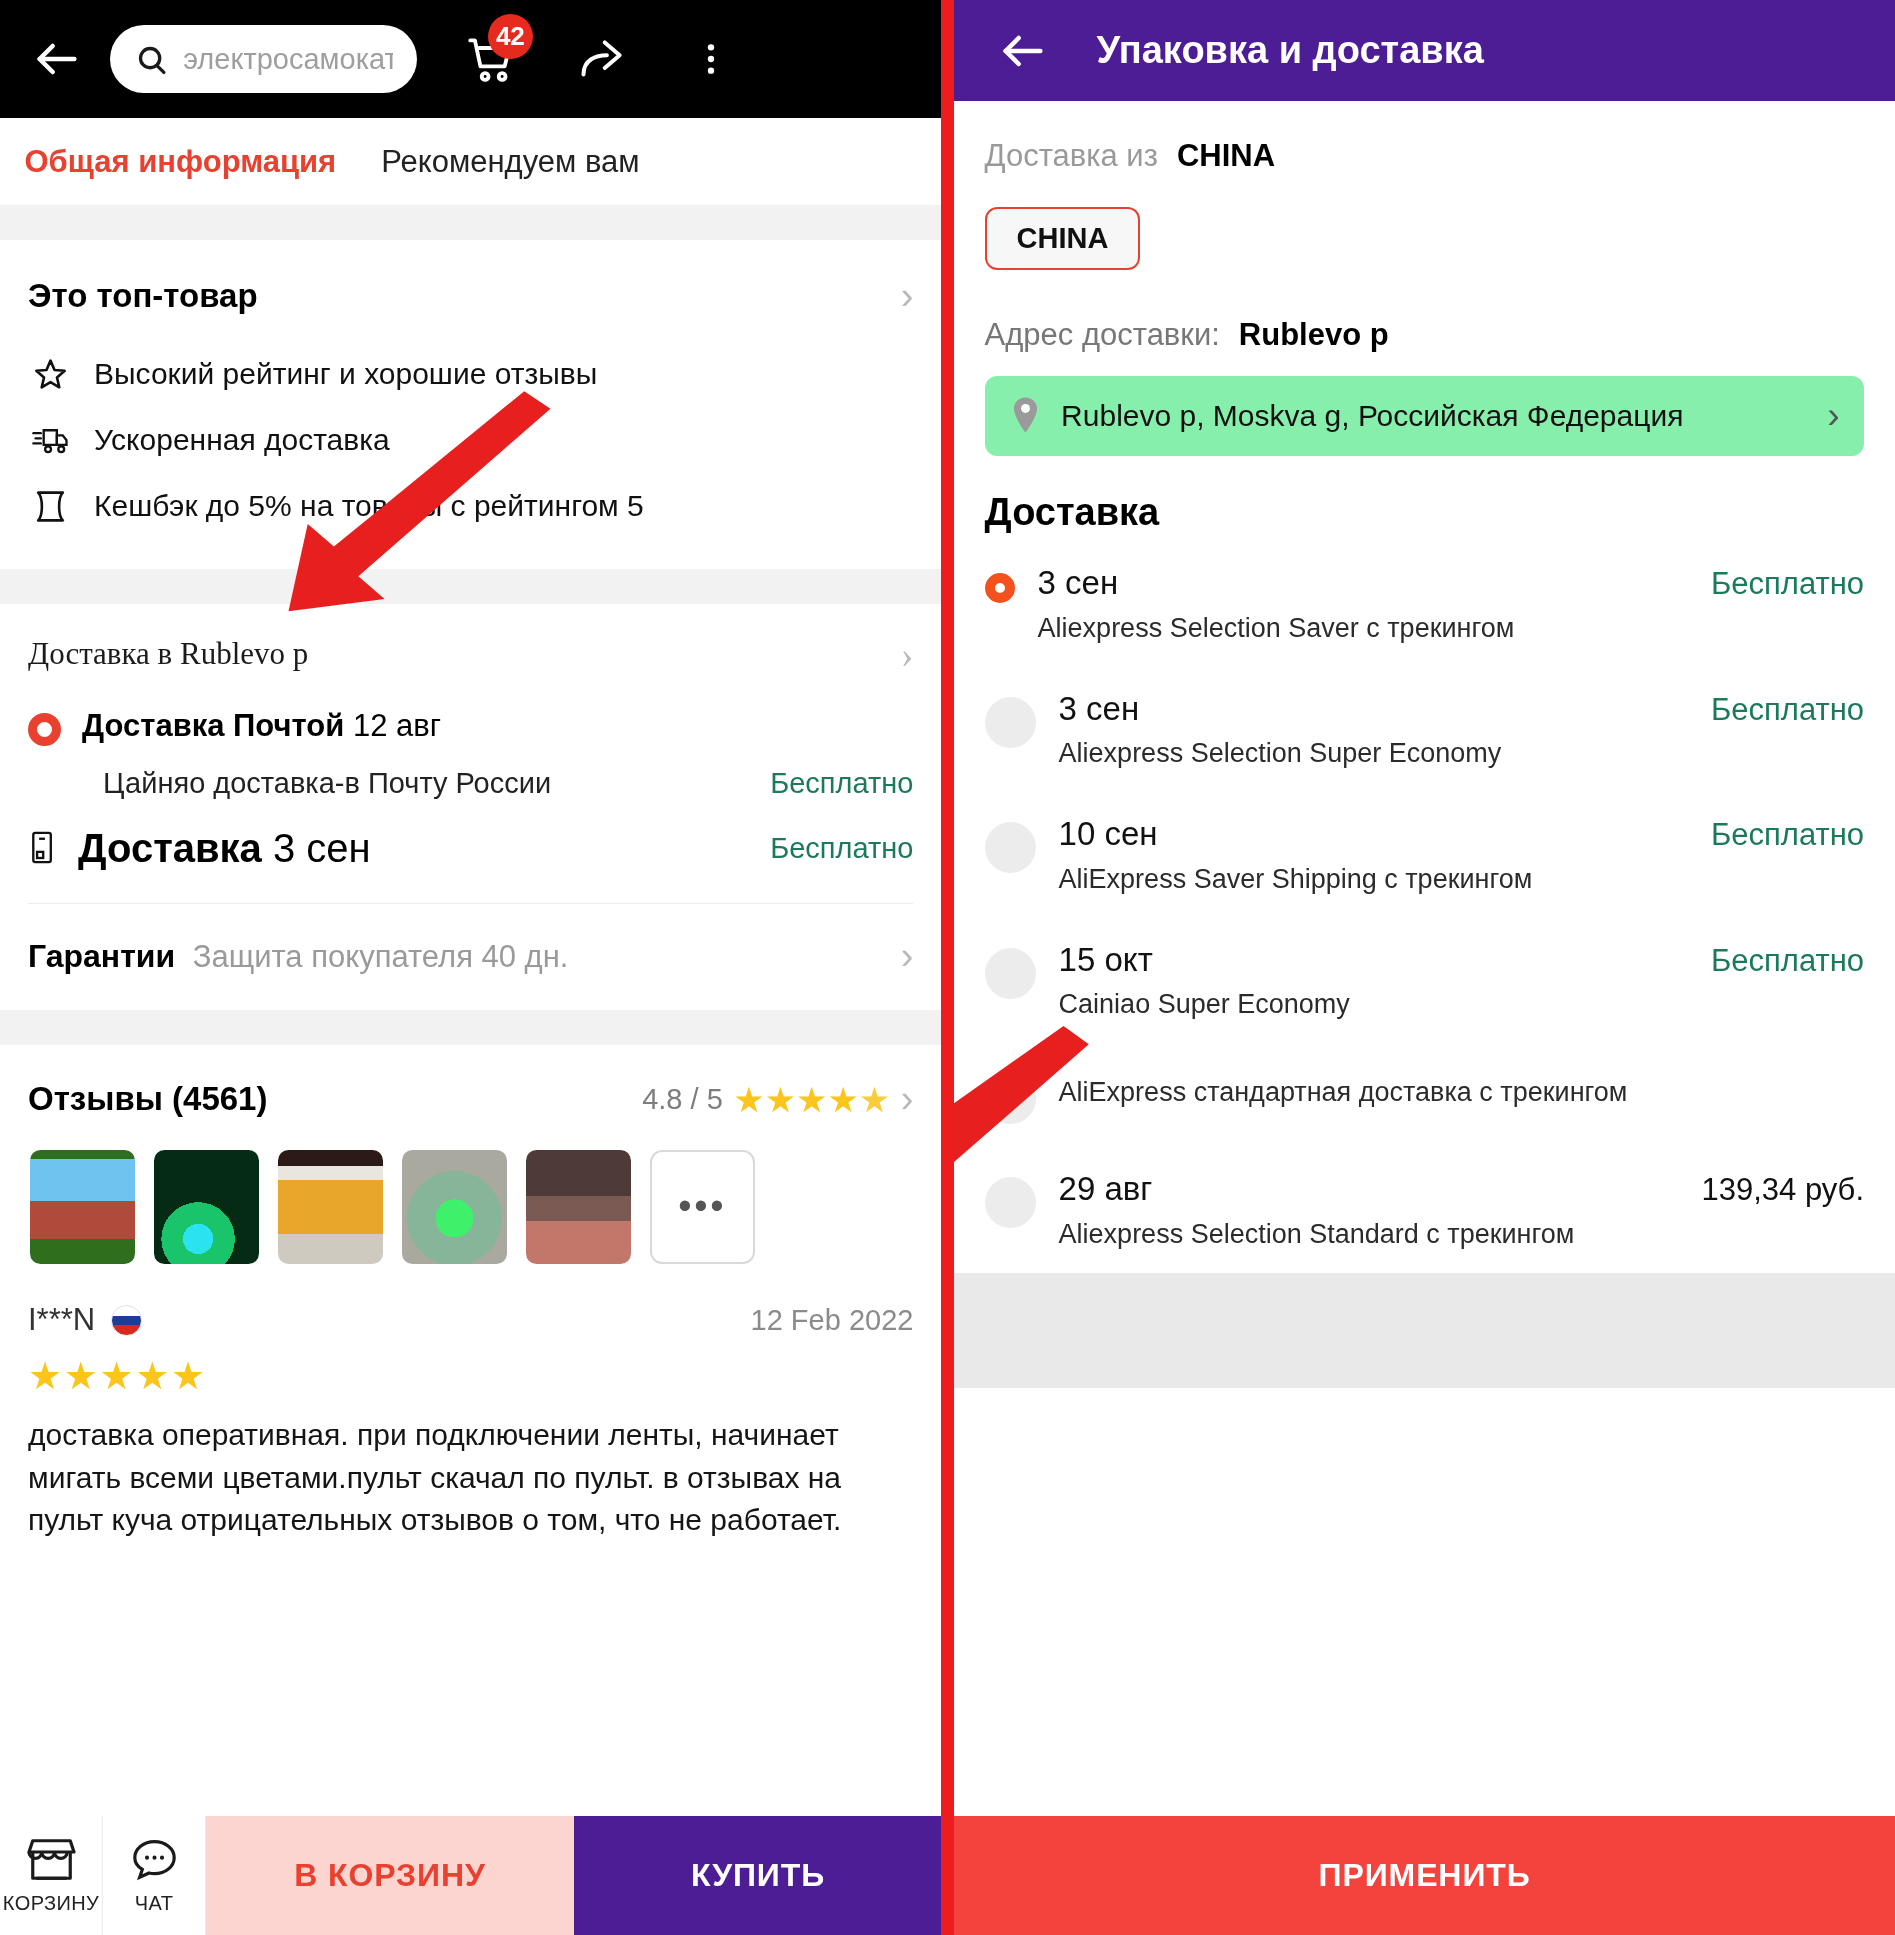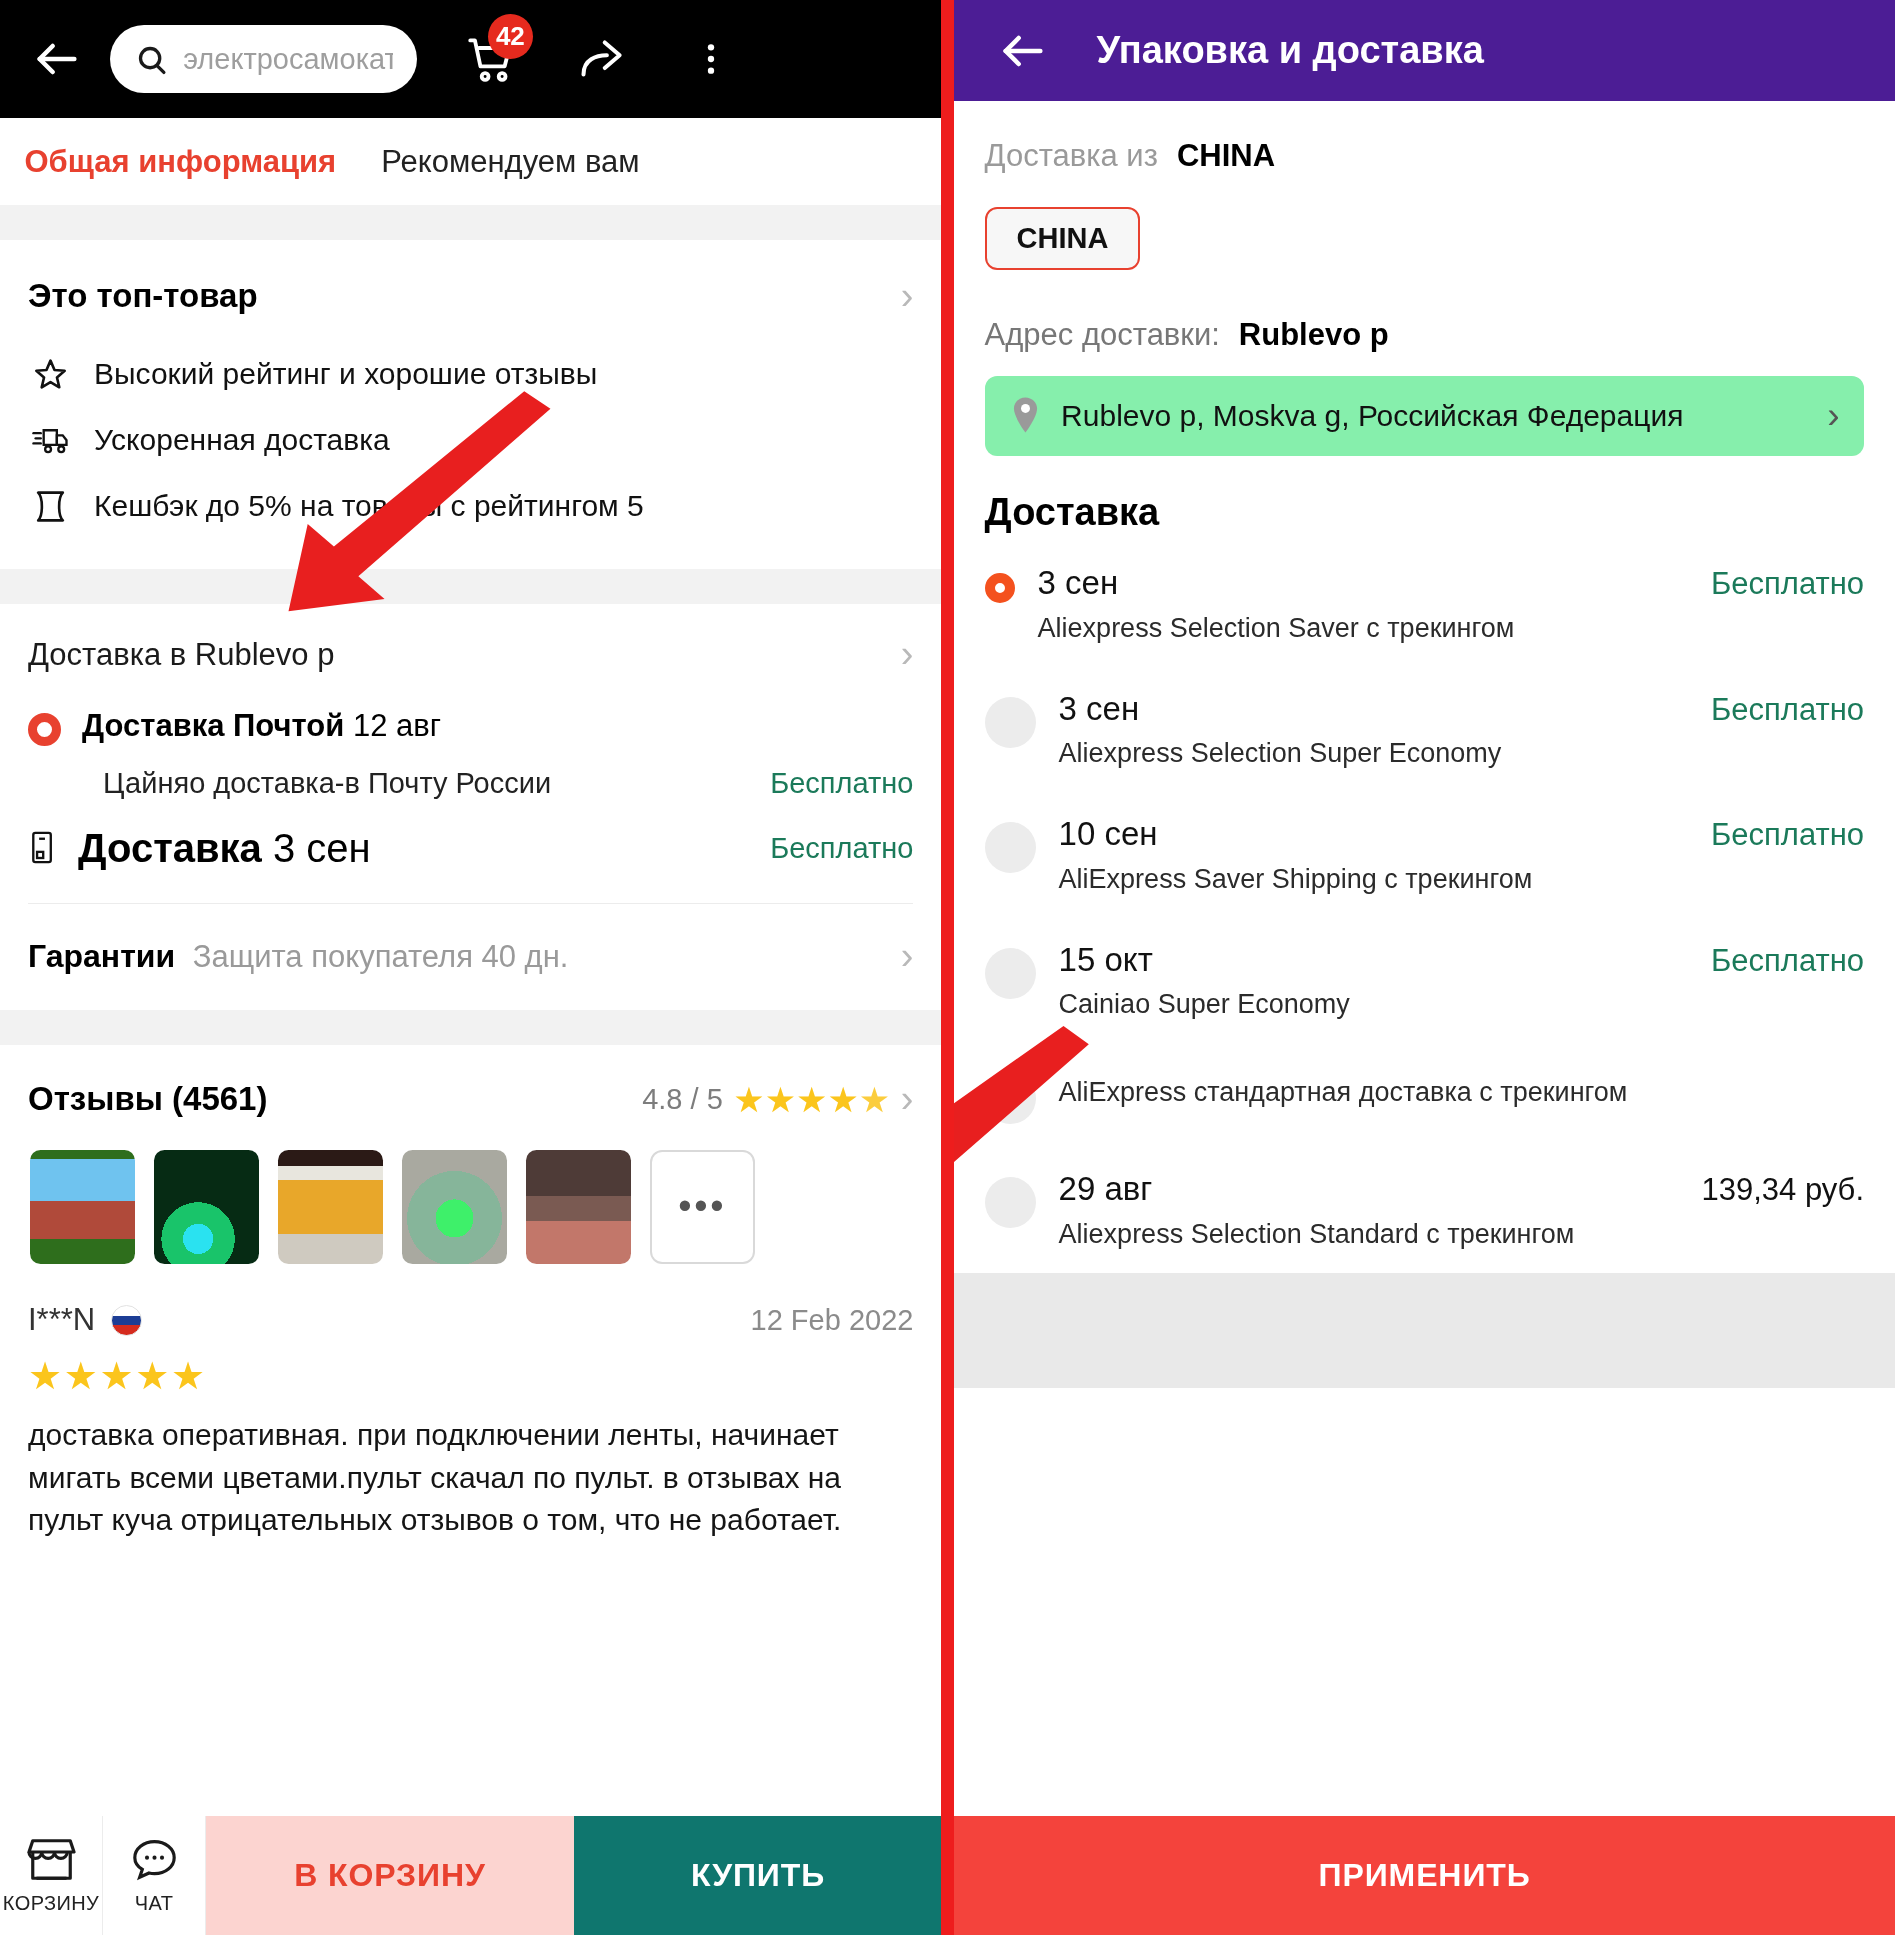--- a/index.html
+++ b/index.html
@@ -56,22 +56,23 @@
   .chev { color: #b9b9b9; font-size: 38px; line-height: 1; }
   .feature {
     display: flex; align-items: center; gap: 24.5px; padding: 14px 0 14px 3.5px;
   }
   .feature .f-ico { width: 38px; height: 38px; flex:none; display:flex; align-items:center; justify-content:center; }
   .feature .f-txt { font-size: 30px; color: #111; }
   .sect-pad-b { padding-bottom: 30px; }
 
   
   .deliv-head {
-    display:flex; align-items:flex-end; justify-content:space-between;
+    display:flex; align-items:center; justify-content:space-between;
     padding: 31px 0 23px 0;
+    font-family: Liberation Serif, serif;
   }
   .deliv-head .t { font-size: 31px; color: #1b1b1b; }
   .opt-row { display: flex; align-items: flex-start; gap: 21px; padding: 12.2px 0 5.2px 0; }
   .radio-on {
     width: 33px; height: 33px; border-radius: 50%;
     border: 9.6px solid #e8412f; background: #fff; flex: none; margin-top: 5.2px;
   }
   .opt-title { font-size: 31px; color: #000; }
   .opt-title b { font-weight: bold; }
   .sub-row {
@@ -144,21 +145,21 @@
   .bb-icon {
     width: 103px; background: #fff; display:flex; flex-direction: column;
     align-items:center; justify-content:center; gap: 7px; border-right: 1.7px solid #ececec;
   }
   .bb-icon .lbl { font-size: 20px; color: #222; letter-spacing: 0.4px; }
   .bb-cart {
     flex: 1; background: #fcd4d0; display:flex; align-items:center; justify-content:center;
     color: #e8412f; font-size: 32px; font-weight: bold; letter-spacing: 0.9px;
   }
   .bb-buy {
-    flex: 1; background: #0f766e; display:flex; align-items:center; justify-content:center;
+    flex: 1; background: #4c1d95; display:flex; align-items:center; justify-content:center;
     color: #fff; font-size: 32px; font-weight: bold; letter-spacing: 0.9px;
   }
 
   
   .r-topbar {
     height: 101px; background: #4c1d95; display:flex; align-items:center; padding: 0 35px; gap: 40px;
   }
   .r-title { color:#fff; font-size: 38px; font-weight: bold; }
   .r-body { padding: 0 31px; background: #fff; }
   .from-row { display:flex; align-items:baseline; gap: 19px; padding: 37px 0 0 0; }

